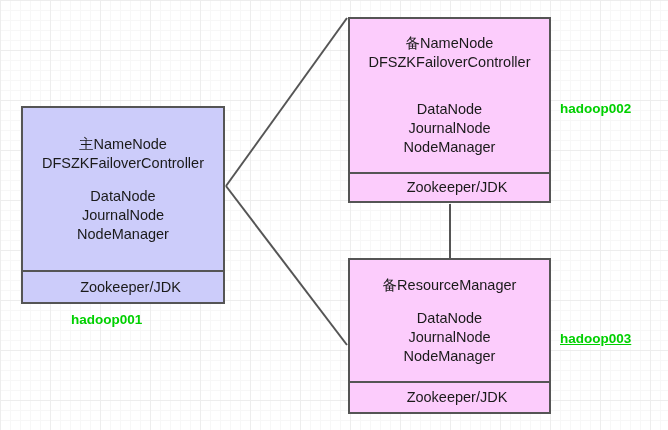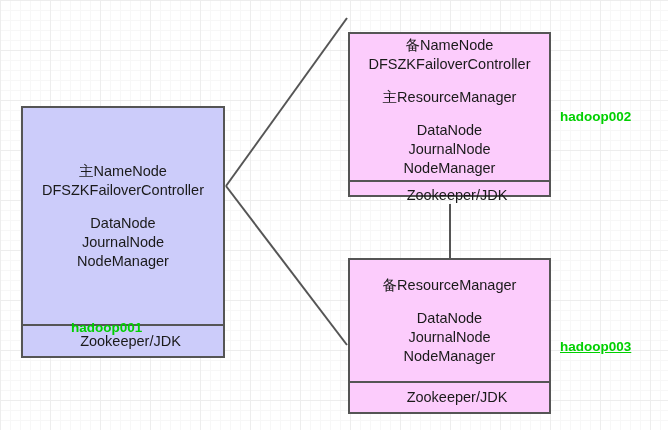--- a/index.html
+++ b/index.html
@@ -75,50 +75,49 @@
   }
   .node-standby {
     background: #fcccfc;
   }
 
   
   #node-hadoop001 {
     left: 21px;
     top: 106px;
     width: 204px;
-    height: 252px;
+    height: 198px;
   }
   #node-hadoop001 .footer { height: 30px; }
 
   #node-hadoop002 {
     left: 348px;
-    top: 32px;
+    top: 17px;
     width: 203px;
-    height: 165px;
+    height: 186px;
   }
   #node-hadoop002 .footer { height: 27px; }
 
   #node-hadoop003 {
     left: 348px;
     top: 258px;
     width: 203px;
     height: 156px;
   }
   #node-hadoop003 .footer { height: 29px; }
 
   
   .host-label {
     position: absolute;
     color: #00d000;
     font-weight: bold;
     font-size: 13.5px;
     line-height: 16px;
     white-space: nowrap;
     font-family: "Liberation Sans", sans-serif;
-    margin-top: 8px;
   }
   #label-hadoop001 { left: 71px; top: 312px; }
   #label-hadoop002 { left: 560px; top: 101px; }
   #label-hadoop003 { left: 560px; top: 331px; text-decoration: underline; }
 
   
   #connectors {
     position: absolute;
     left: 0;
     top: 0;
@@ -158,21 +157,20 @@
     <div class="footer">
       <span class="line">Zookeeper/JDK</span>
     </div>
   </div>
 
   <div class="node node-standby" id="node-hadoop002">
     <div class="body">
       <span class="line">备NameNode</span>
       <span class="line">DFSZKFailoverController</span>
       <span class="gap"></span>
-      <span class="line">主ResourceManager</span>
       <span class="gap"></span>
       <span class="line">DataNode</span>
       <span class="line">JournalNode</span>
       <span class="line">NodeManager</span>
     </div>
     <div class="footer">
       <span class="line">Zookeeper/JDK</span>
     </div>
   </div>
 

